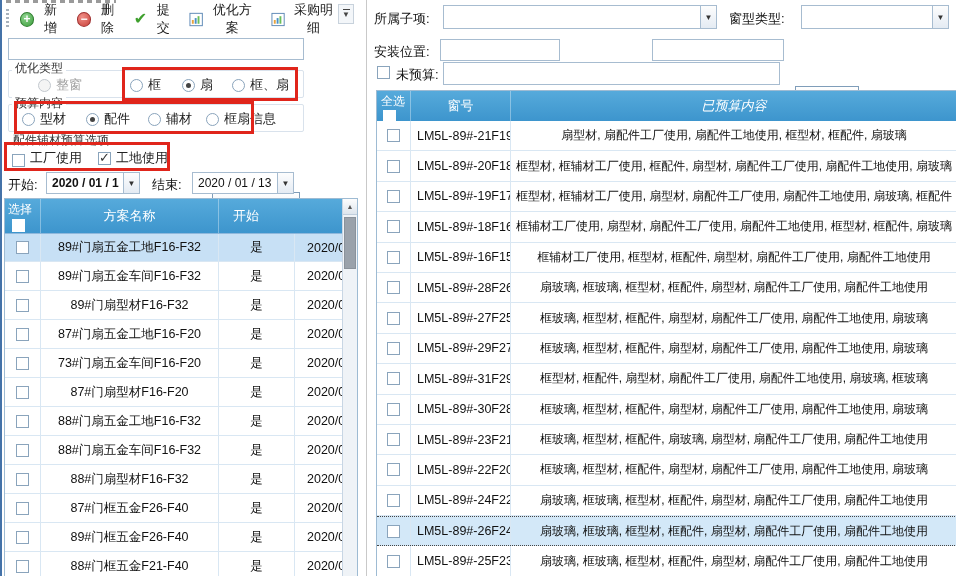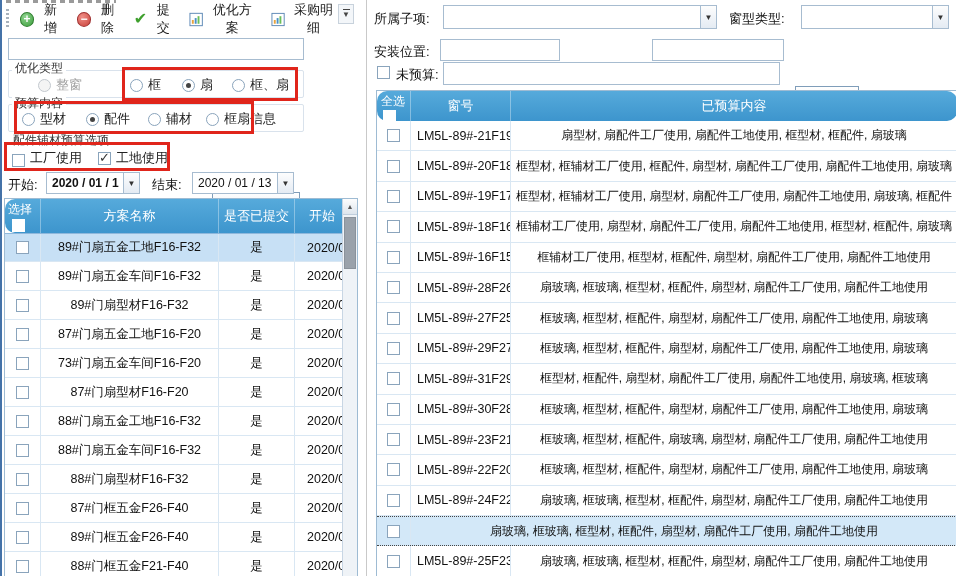--- a/index.html
+++ b/index.html
@@ -46,21 +46,21 @@
   .btn { position:absolute; display:flex; align-items:center; justify-content:center; gap:5px;
     border:1px solid #7F9DB9; background:linear-gradient(#FEFEFE,#E9EFF6); font-size:13px; color:#111;margin-top:40px; }
   .datelabel { position:absolute; font-size:13px; color:#111; }
   .datecombo { position:absolute; height:22px; border:1px solid #A7BCD0; background:#fff; display:flex; align-items:center; }
   .datecombo .val { flex:1; font-size:12px; color:#111; padding-left:5px; white-space:nowrap; }
   .drop { width:16px; height:100%; border-left:1px solid #A7BCD0; background:linear-gradient(#FDFDFD,#E4EBF3);
     display:flex; align-items:center; justify-content:center; font-size:8px; color:#333; }
 
   
   .grid { position:absolute; border:1px solid #9EBBD3; background:#fff; overflow:hidden; }
-  .ghead { display:flex; background:linear-gradient(#56AADB,#3D95CD); color:#fff;border-radius:10px; }
+  .ghead { display:flex; background:linear-gradient(#56AADB,#3D95CD); color:#fff; }
   .ghc { display:flex; align-items:center; justify-content:center; font-size:13px;
     border-right:1px solid rgba(255,255,255,0.35); overflow:hidden; white-space:nowrap; }
   .ghc.stack { flex-direction:column; align-items:flex-start; justify-content:flex-start; padding:2px 0 0 3px; font-size:12px; }
   .ghc .hcb { width:13px; height:13px; background:#fff; border:1px solid #fff; margin:1px 0 0 4px; }
 
   .lrow, .rrow { display:flex; background:#fff; border-bottom:1px solid #D9E7F3; }
   .lrow { height:29px; }
   .rrow { height:30.4px; }
   .lrow.sel { background:#C7E0F5; border-top:1px solid #8FB8DC; }
   .rrow.focus { background:#D3E8F8; border-top:1px dotted #444; border-bottom:1px dotted #444; }
@@ -206,21 +206,20 @@
     <span class="drop">▼</span>
   </div>
 
   <div class="grid" style="left:4px;top:198px;width:354px;height:380px;">
     <div class="ghead" style="height:34px;">
       <div class="ghc stack" style="width:36px;">
         <span>选择</span>
         <span class="hcb"></span>
       </div>
       <div class="ghc" style="width:178px;">方案名称</div>
-      <div class="ghc" style="width:76px;">是否已提交</div>
       <div class="ghc" style="flex:1;justify-content:flex-start;padding-left:14px;">开始</div>
     </div>
     <div>
         <div class="lrow sel">
           <div class="lc c1">
             <span class="cb"></span>
           </div>
           <div class="lc c2">89#门扇五金工地F16-F32</div>
           <div class="lc c3">是</div>
           <div class="lc c4">2020/0</div>
@@ -348,21 +347,21 @@
     <span>查询</span>
   </button>
 
   <div class="grid" style="left:376px;top:90px;width:582px;height:488px;">
     <div class="ghead" style="height:30px;">
       <div class="ghc stack" style="width:34px;">
         <span style="margin-left:1px;">全选</span>
         <span class="hcb" style="margin-left:3px;margin-top:0;"></span>
       </div>
       <div class="ghc" style="width:100px;">窗号</div>
-      <div class="ghc" style="flex:1;border-right:none;">已预算内容</div>
+      <div class="ghc" style="flex:1;border-right:none;font-style:italic;">已预算内容</div>
     </div>
     <div>
         <div class="rrow">
           <div class="rc c1">
             <span class="cb"></span>
           </div>
           <div class="rc c2">LM5L-89#-21F19</div>
           <div class="rc c3">扇型材, 扇配件工厂使用, 扇配件工地使用, 框型材, 框配件, 扇玻璃</div>
         </div>
         <div class="rrow">
@@ -446,20 +445,21 @@
           <div class="rc c1">
             <span class="cb"></span>
           </div>
           <div class="rc c2">LM5L-89#-24F22</div>
           <div class="rc c3">扇玻璃, 框玻璃, 框型材, 框配件, 扇型材, 扇配件工厂使用, 扇配件工地使用</div>
         </div>
         <div class="rrow focus">
           <div class="rc c1">
             <span class="cb"></span>
           </div>
+          <div class="rc c2">LM5L-89#-26F24</div>
           <div class="rc c3">扇玻璃, 框玻璃, 框型材, 框配件, 扇型材, 扇配件工厂使用, 扇配件工地使用</div>
         </div>
         <div class="rrow">
           <div class="rc c1">
             <span class="cb"></span>
           </div>
           <div class="rc c2">LM5L-89#-25F23</div>
           <div class="rc c3">扇玻璃, 框玻璃, 框型材, 框配件, 扇型材, 扇配件工厂使用, 扇配件工地使用</div>
         </div>
       </div>

